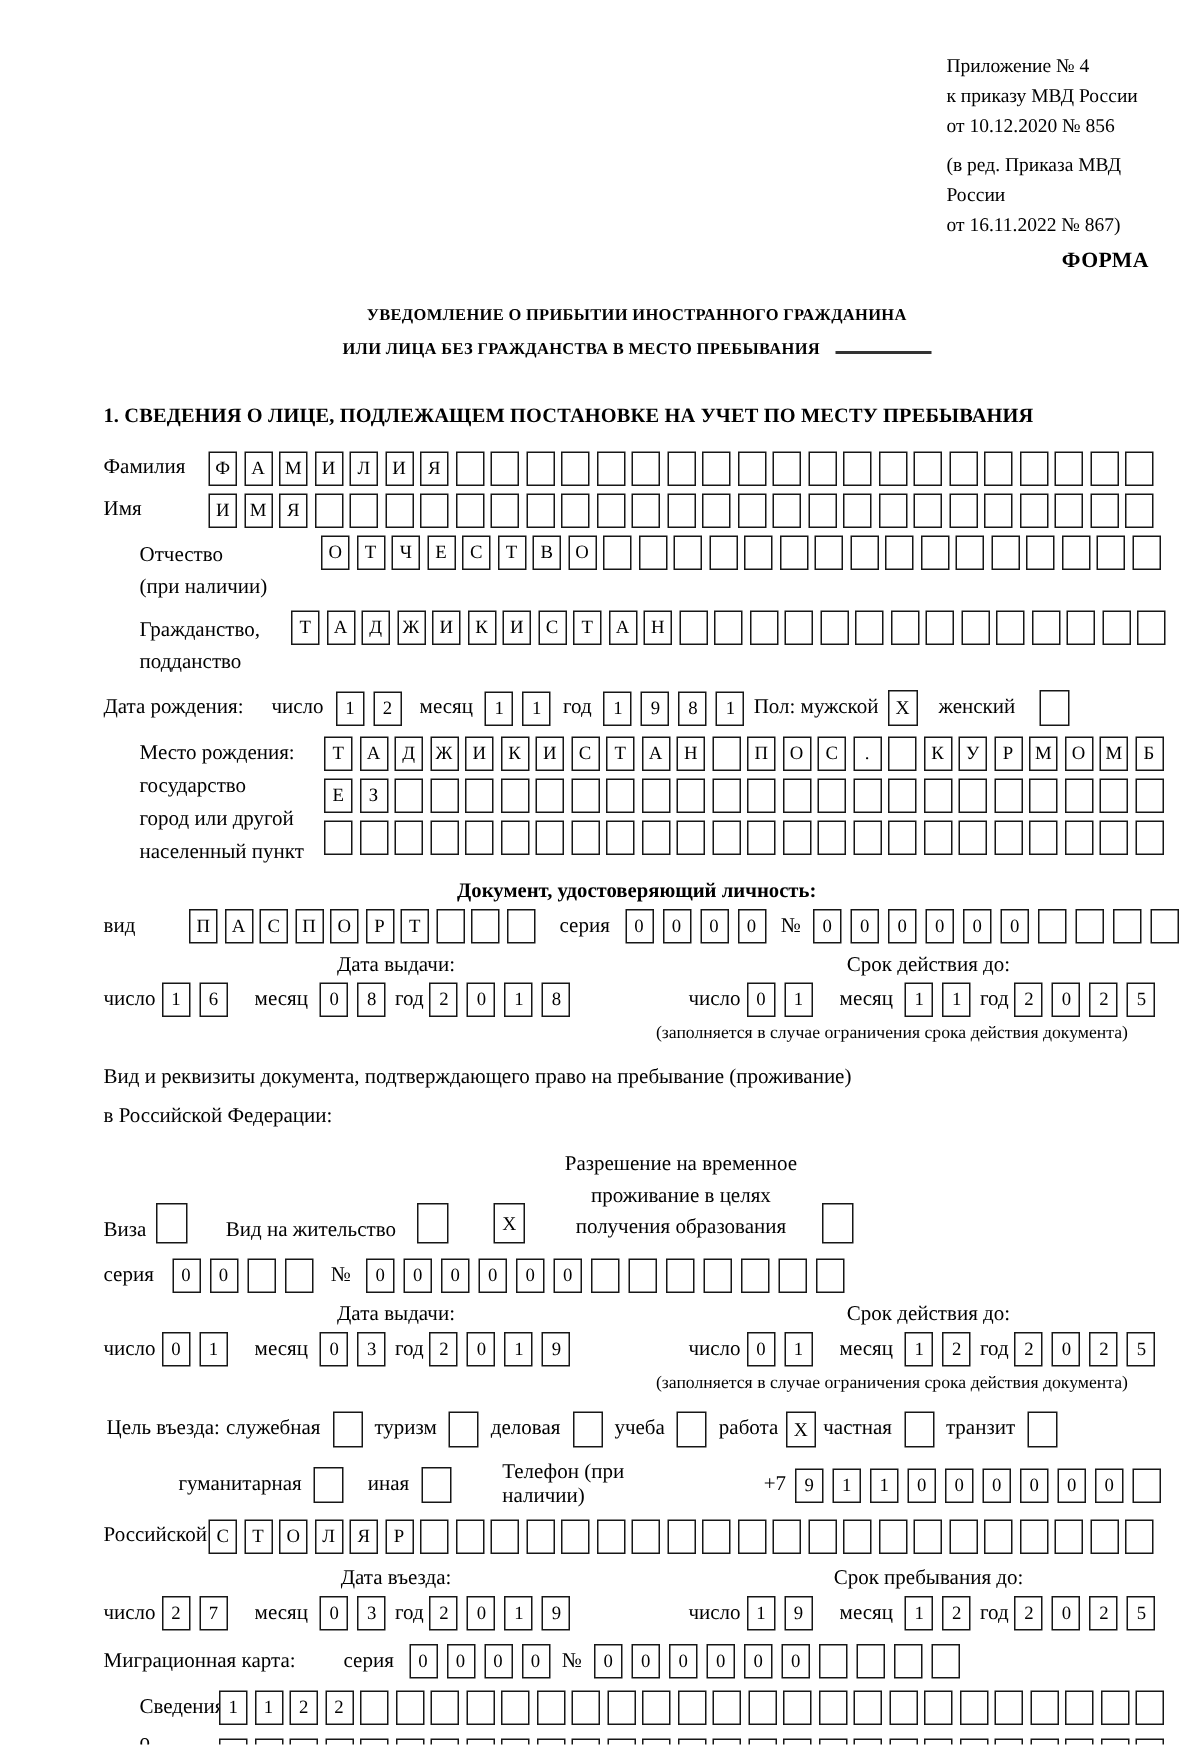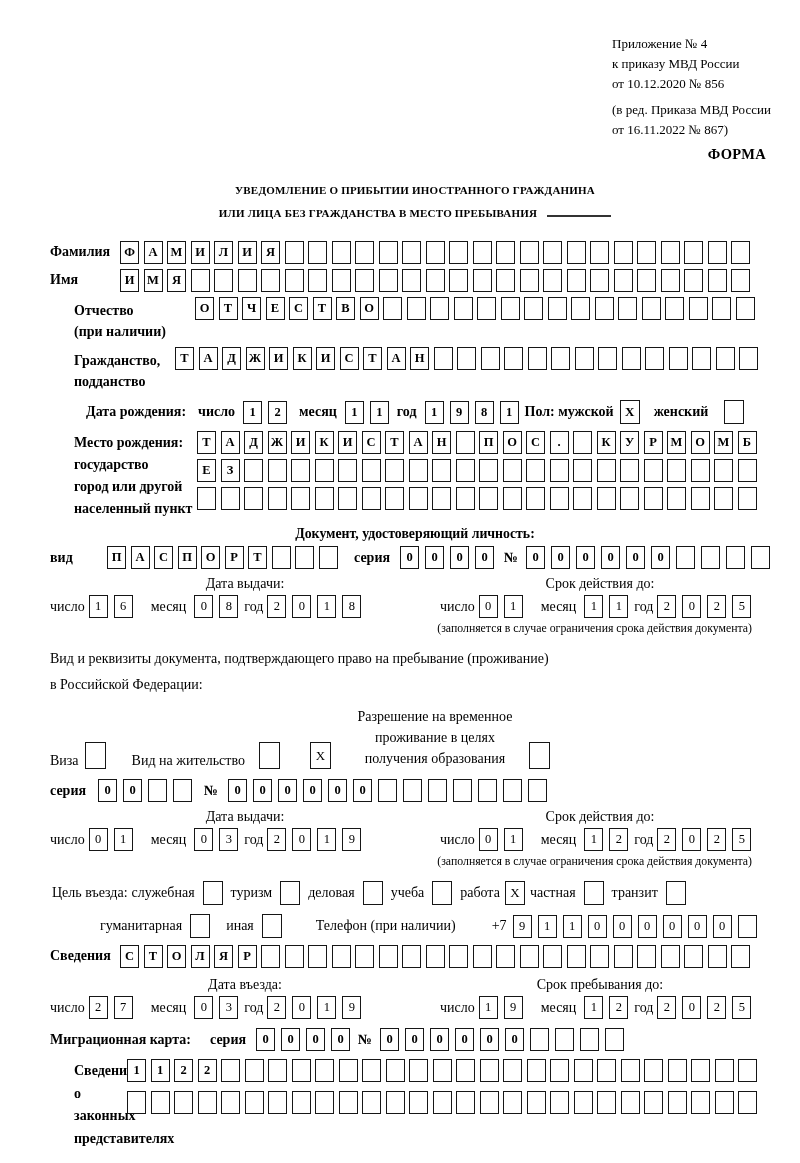--- a/index.html
+++ b/index.html
@@ -1,39 +1,39 @@
 <!DOCTYPE html>
 <html><head>
 <meta charset="utf-8">
 <style>
   html,body{margin:0;padding:0;background:#fff;}
   body{width:800px;height:1163px;color:#000;font-family:"Liberation Serif","DejaVu Serif",serif;font-size:14px;}
-  .page{box-sizing:border-box;width:800px;height:1163px;padding:34px 20px 0 50px;overflow:hidden;}
+  .page{box-sizing:border-box;width:800px;height:1163px;padding:34px 20px 0 69px;overflow:hidden;}
 
   .ref-note{margin-left:562px;font-size:13px;line-height:20px;}
   .ref-note .gap{margin-top:6px;}
   .forma{margin-top:6px;text-align:right;padding-right:14px;font-weight:bold;font-size:14.5px;letter-spacing:.3px;}
 
   .title{margin-top:16px;text-align:center;font-weight:bold;font-size:11px;line-height:23px;letter-spacing:.2px;}
   .blankline{display:inline-block;width:64px;border-bottom:2px solid #333;height:12px;margin-left:10px;}
 
   .sec{margin-top:24px;font-weight:bold;font-size:13.6px;letter-spacing:.1px;}
 
-  .frow{display:flex;align-items:flex-start;margin-top:5px;font-weight:bold;}
+  .frow{display:flex;align-items:flex-start;margin-top:5px;}
   .lb{flex:none;padding-top:3px;}
   .stack{display:flex;flex-direction:column;line-height:21px;}
   .stack span{display:block;padding:0;margin-left:24px;}
   .boxes{display:flex;flex-wrap:nowrap;}
   .cell{box-sizing:border-box;flex:none;width:19px;height:23px;border:1.7px solid #161616;margin-right:4.5px;
         display:inline-flex;align-items:center;justify-content:center;font-size:12.5px;line-height:1;background:#fff;}
   .cb{width:20px;height:24px;margin:0 6px;flex:none;display:inline-flex;align-items:center;justify-content:center;
       box-sizing:border-box;border:1.7px solid #161616;font-size:13px;}
   .cb2{width:21px;height:27px;}
 
-  .w70{width:70px;} .w57{width:57px;} .w125{width:125px;} .w145{width:145px;} .w147{width:147px;} .w77{width:77px;} .w112{width:112px;margin-left:36px;}
+  .w70{width:70px;} .w57{width:57px;} .w125{width:125px;} .w145{width:145px;} .w147{width:147px;} .w77{width:77px;} .w112{width:112px;}
 
   .mt8{margin-top:8px;}
   .doc-head{margin-top:6px;text-align:center;font-weight:bold;font-size:13.8px;}
 
   .dhead{display:flex;margin-top:7px;}
   .dh-l{width:390px;text-align:center;}
   .dh-r{width:320px;text-align:center;}
   .daterow{display:flex;align-items:center;margin-top:3px;}
   .dl{width:390px;display:flex;align-items:center;}
   .dr{display:flex;align-items:center;}
@@ -60,20 +60,21 @@
     <div>от 16.11.2022 № 867)</div>
   </div>
 
   <div class="forma">ФОРМА</div>
 
   <div class="title">
     <div>УВЕДОМЛЕНИЕ О ПРИБЫТИИ ИНОСТРАННОГО ГРАЖДАНИНА</div>
     <div><span>ИЛИ ЛИЦА БЕЗ ГРАЖДАНСТВА В МЕСТО ПРЕБЫВАНИЯ</span><span class="blankline"></span></div>
   </div>
 
+  <div class="sec">1. СВЕДЕНИЯ О ЛИЦЕ, ПОДЛЕЖАЩЕМ ПОСТАНОВКЕ НА УЧЕТ ПО МЕСТУ ПРЕБЫВАНИЯ</div>
 
   <div class="frow" style="margin-top:16px;">
     <span class="lb w70">Фамилия</span>
     <span class="boxes">
         <span class="cell">Ф</span>
         <span class="cell">А</span>
         <span class="cell">М</span>
         <span class="cell">И</span>
         <span class="cell">Л</span>
         <span class="cell">И</span>
@@ -519,21 +520,21 @@
         <span class="cell">0</span>
         <span class="cell">0</span>
         <span class="cell">0</span>
         <span class="cell">0</span>
         <span class="cell">0</span>
         <span class="cell"></span>
       </span>
   </div>
 
   <div class="frow" style="margin-top:7px;">
-    <span class="lb w70">Сведения</span>
+    <span class="lb w70">Российской</span>
     <span class="boxes">
         <span class="cell">С</span>
         <span class="cell">Т</span>
         <span class="cell">О</span>
         <span class="cell">Л</span>
         <span class="cell">Я</span>
         <span class="cell">Р</span>
         <span class="cell"></span>
         <span class="cell"></span>
         <span class="cell"></span>

